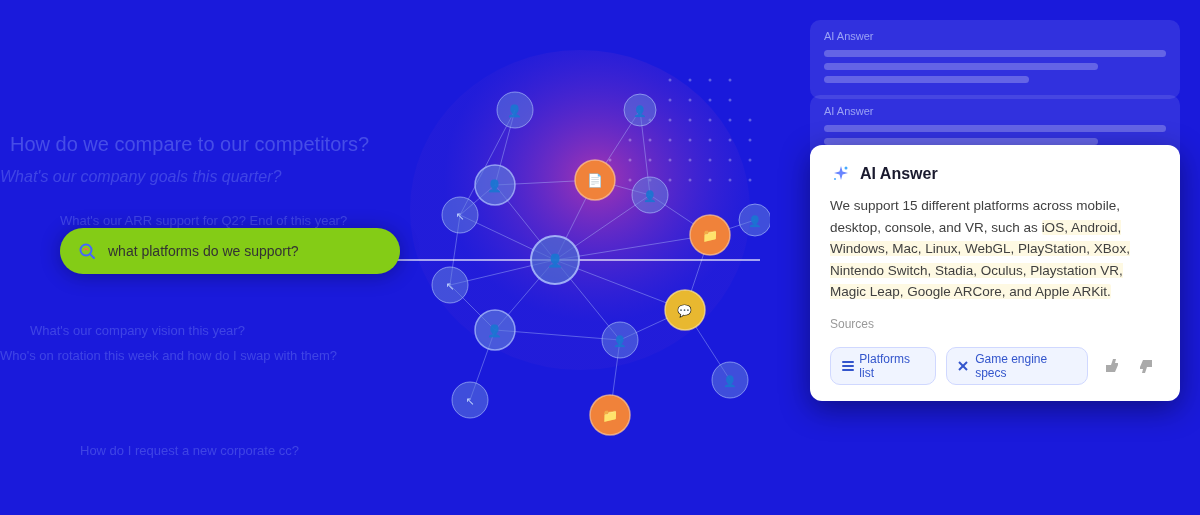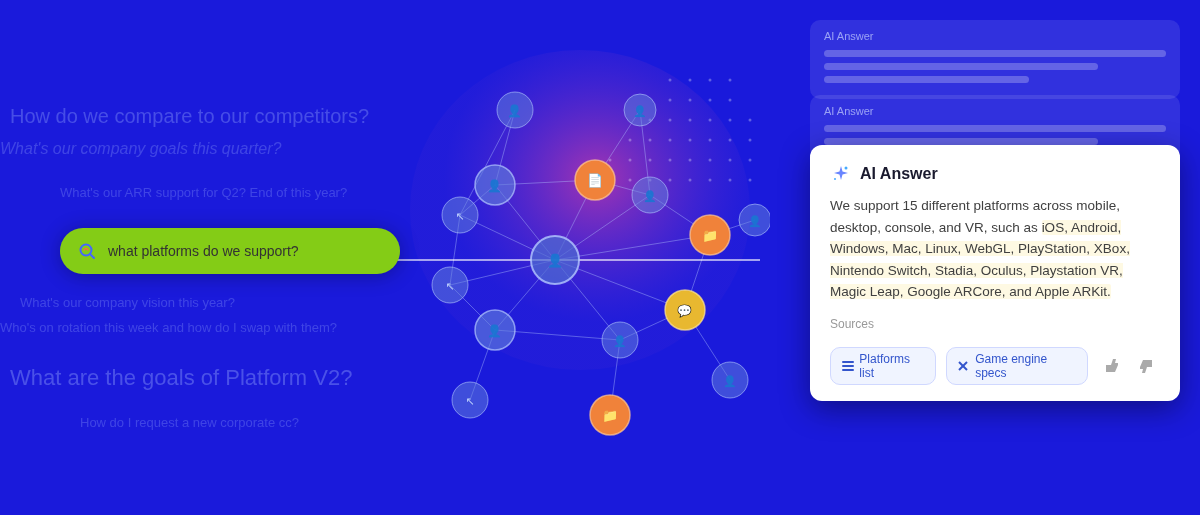--- a/index.html
+++ b/index.html
@@ -17,20 +17,21 @@
       position: absolute;
       top: 0; left: 0; right: 0; bottom: 0;
       pointer-events: none;
     }
     .bg-question {
       position: absolute;
       color: rgba(160, 180, 255, 0.55);
       font-size: 13px;
       font-weight: 400;
       white-space: nowrap;
+      margin-top: 28px;
     }
 
     
     .network-area {
       position: absolute;
       left: 340px;
       top: 20px;
       width: 430px;
       height: 480px;
     }
@@ -202,23 +203,22 @@
       width: 370px;
     }
   </style>
 </head>
 <body>
 
 <div class="bg-questions">
   <span class="bg-question" style="left:10px; top:105px; font-size:20px; opacity:0.6;">How do we compare to our competitors?</span>
   <span class="bg-question" style="left:0px; top:140px; font-size:16px; opacity:0.5;font-style:italic;">What's our company goals this quarter?</span>
   <span class="bg-question" style="left:60px; top:185px; font-size:13px; opacity:0.5;">What's our ARR support for Q2? End of this year?</span>
-  <span class="bg-question" style="left:20px; top:295px; font-size:13px; opacity:0.5;">What's our company vision this year?</span>
+  <span class="bg-question" style="left:30px; top:295px; font-size:13px; opacity:0.5;">What's our company vision this year?</span>
   <span class="bg-question" style="left:0px; top:320px; font-size:13px; opacity:0.5;">Who's on rotation this week and how do I swap with them?</span>
-  <span class="bg-question" style="left:10px; top:365px; font-size:22px; opacity:0.65;">What are the goals of Platform V2?</span>
   <span class="bg-question" style="left:80px; top:415px; font-size:13px; opacity:0.5;">How do I request a new corporate cc?</span>
 </div>
 
 <div class="network-area">
   <svg class="network-svg" viewBox="0 0 430 480" xmlns="http://www.w3.org/2000/svg">
 
     <defs>
       <radialGradient id="bgGrad" cx="55%" cy="40%" r="45%">
         <stop offset="0%" stop-color="#e040a0" stop-opacity="0.7"></stop>
         <stop offset="100%" stop-color="#6633cc" stop-opacity="0.1"></stop>

